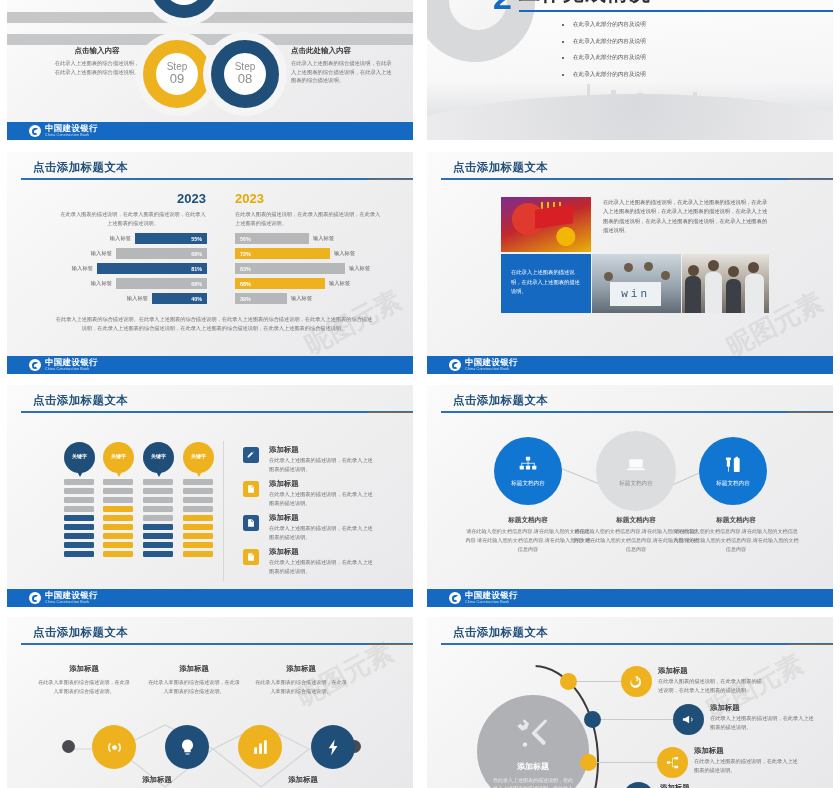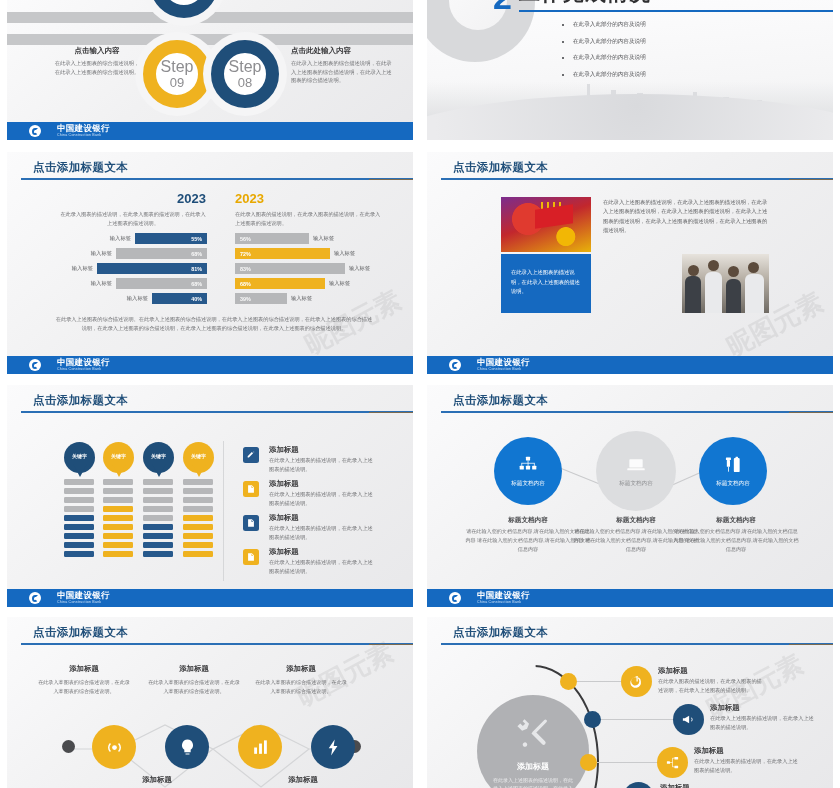--- a/index.html
+++ b/index.html
@@ -32,39 +32,39 @@
     font-size:11.5px;font-weight:bold;color:#1f4e79;
     letter-spacing:.4px;white-space:nowrap;
   }
   .s-rule{position:absolute;left:14px;right:0;top:26px;height:0;
     border-top:2px solid #2b6fb5;}
   .s-rule:after{content:"";position:absolute;left:calc(100% - 44px);
     top:-1px;width:44px;height:0;border-top:1px solid #7a6a50;}
 
   
   .footer{position:absolute;left:0;right:0;bottom:0;height:18px;background:#1569c0;}
-  .logo{position:absolute;left:22px;top:2px;display:flex;align-items:center;gap:16px;}
+  .logo{position:absolute;left:22px;top:2px;display:flex;align-items:center;gap:4px;}
   .logo .mark{
     width:12px;height:12px;border-radius:50%;background:#fff;position:relative;flex:0 0 auto;
   }
   .logo .mark:after{
     content:"";position:absolute;left:3px;top:2.5px;width:6px;height:7px;
     border:2px solid #1569c0;border-radius:50% 0 50% 50%;box-sizing:border-box;
     border-right-color:transparent;
   }
   .logo .cn{font-size:8.5px;font-weight:bold;color:#fff;line-height:9px;letter-spacing:.3px;}
   .logo .en{font-size:3.6px;color:#cfe3f7;line-height:5px;letter-spacing:.2px;}
 
   
   .band{position:absolute;left:0;height:11px;background:#c6c7c9;}
   .step-ring{position:absolute;border-radius:50%;box-sizing:border-box;}
   .ring-halo{position:absolute;border-radius:50%;background:#f5f5f6;}
   .step-txt{position:absolute;inset:0;display:flex;flex-direction:column;
     align-items:center;justify-content:center;color:#8d8d90;line-height:1.02;}
-  .step-txt .w{font-size:16px;}
+  .step-txt .w{font-size:10px;}
   .step-txt .n{font-size:13px;}
   .blurb{position:absolute;}
   .blurb .h{font-size:7.5px;font-weight:bold;color:#3a3a3c;margin-bottom:3px;}
   .blurb .p{font-size:5.3px;color:#6f7073;line-height:1.62;}
   .tl{text-align:left;} .tc{text-align:center;}
 
   
   .arc{position:absolute;left:-12px;top:-58px;width:120px;height:120px;
     border-radius:50%;background:#d8d9db;}
   .arc-cut{position:absolute;left:22px;top:-28px;width:58px;height:58px;
@@ -357,20 +357,27 @@
       <div class="rays"></div>
       <div class="flag"></div>
     </div>
 
     <div class="bodytxt" style="left:176px;top:46px;width:166px;">在此录入上述图表的描述说明，在此录入上述图表的描述说明，在此录入上述图表的描述说明，在此录入上述图表的描述说明，在此录入上述图表的描述说明，在此录入上述图表的描述说明，在此录入上述图表的描述说明。</div>
 
     <div class="ph ph2" style="left:74px;top:102px;width:90px;height:59px;padding:14px 10px;box-sizing:border-box;">
       <p>在此录入上述图表的描述说明，在此录入上述图表的描述说明。</p>
     </div>
 
+    <div class="ph ph3" style="left:165px;top:102px;width:89px;height:59px;">
+      <div class="hd" style="left:14%;top:30%;width:9px;height:9px;"></div>
+      <div class="hd" style="left:36%;top:16%;width:9px;height:9px;"></div>
+      <div class="hd" style="left:58%;top:14%;width:9px;height:9px;"></div>
+      <div class="hd" style="left:78%;top:28%;width:9px;height:9px;"></div>
+      <div class="win">win</div>
+    </div>
 
     <div class="ph ph4" style="left:255px;top:102px;width:87px;height:59px;">
       <div class="pr" style="left:4%;width:18%;height:62%;border-radius:6px 6px 0 0;"></div>
       <div class="pr s" style="left:26%;width:20%;height:70%;border-radius:6px 6px 0 0;"></div>
       <div class="pr" style="left:50%;width:18%;height:58%;border-radius:6px 6px 0 0;"></div>
       <div class="pr s" style="left:72%;width:22%;height:66%;border-radius:6px 6px 0 0;"></div>
       <div class="hd" style="left:7%;top:18%;width:11px;height:11px;"></div>
       <div class="hd" style="left:30%;top:10%;width:11px;height:11px;"></div>
       <div class="hd" style="left:53%;top:20%;width:11px;height:11px;"></div>
       <div class="hd" style="left:76%;top:13%;width:11px;height:11px;"></div>

